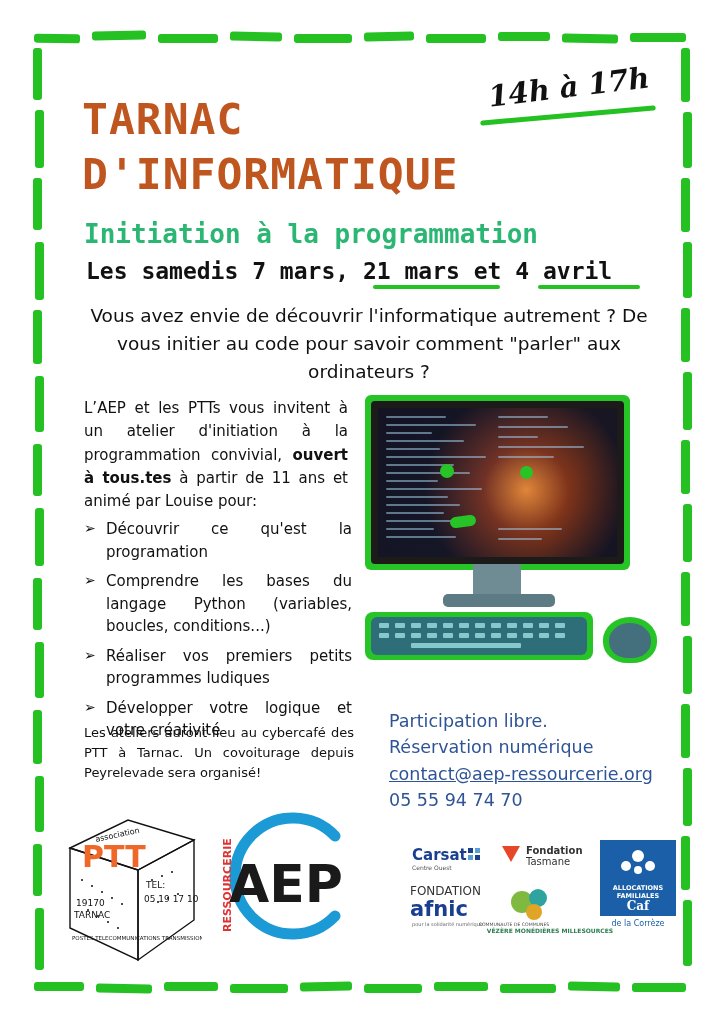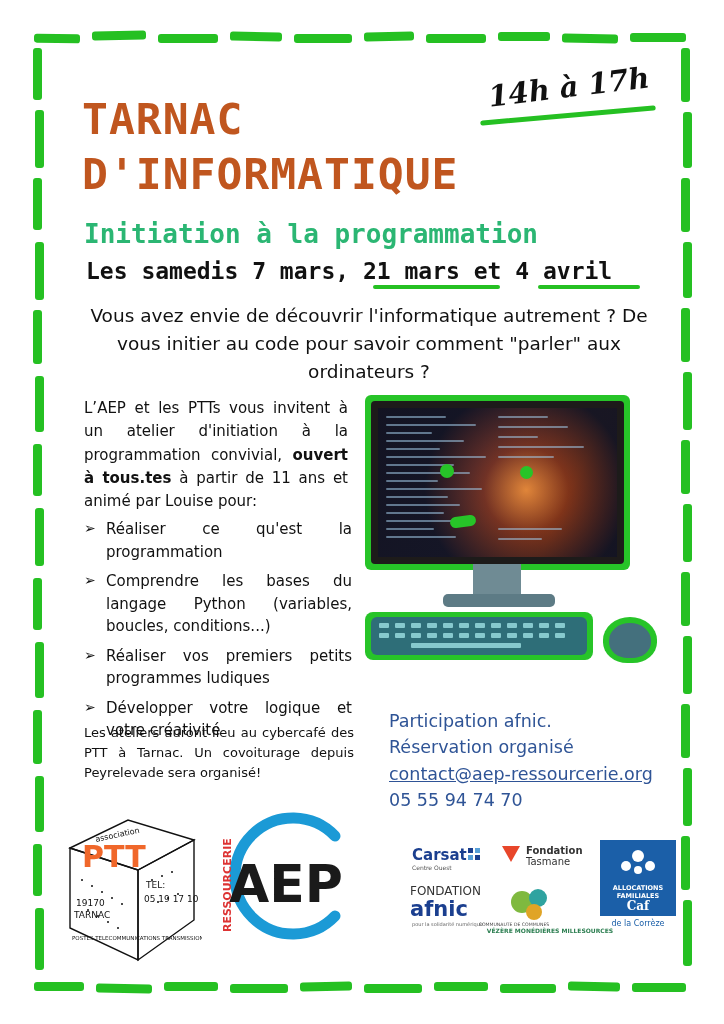--- a/index.html
+++ b/index.html
@@ -377,41 +377,41 @@
 
   <div class="intro">Vous avez envie de découvrir l'informatique autrement ? De vous initier au code pour savoir comment "parler" aux ordinateurs ?</div>
 
   <div class="body-text">
     <span>L’AEP et les PTTs vous invitent à un atelier d'initiation à la programmation convivial, </span><b>ouvert à tous.tes</b><span> à partir de 11 ans et animé par Louise pour:</span>
   </div>
 
   <div class="bullets">
     <div class="bullet">
       <span class="mark">➢</span>
-      <span class="txt">Réaliser ce qu'est la programmation</span>
+      <span class="txt">Découvrir ce qu'est la programation</span>
     </div>
     <div class="bullet">
       <span class="mark">➢</span>
       <span class="txt">Comprendre les bases du langage Python (variables, boucles, conditions...)</span>
     </div>
     <div class="bullet">
       <span class="mark">➢</span>
       <span class="txt">Réaliser vos premiers petits programmes ludiques</span>
     </div>
     <div class="bullet">
       <span class="mark">➢</span>
       <span class="txt">Développer votre logique et votre créativité</span>
     </div>
   </div>
 
   <div class="footer-left">Les ateliers auront lieu au cybercafé des PTT à Tarnac. Un covoiturage depuis Peyrelevade sera organisé!</div>
 
   <div class="contact">
-    <div>Participation afnic.</div>
-    <div>Réservation  organisé</div>
+    <div>Participation libre.</div>
+    <div>Réservation  numérique</div>
     <div class="mail">contact@aep-ressourcerie.org</div>
     <div>05 55 94 74 70</div>
   </div>
 
   <div class="computer">
     <div class="monitor-glow"></div>
     <div class="monitor-frame">
       <div class="screen">
         <div class="code-line" style="left:8px;  top:8px;  width:60px;"></div>
         <div class="code-line" style="left:8px;  top:16px; width:90px;"></div>

